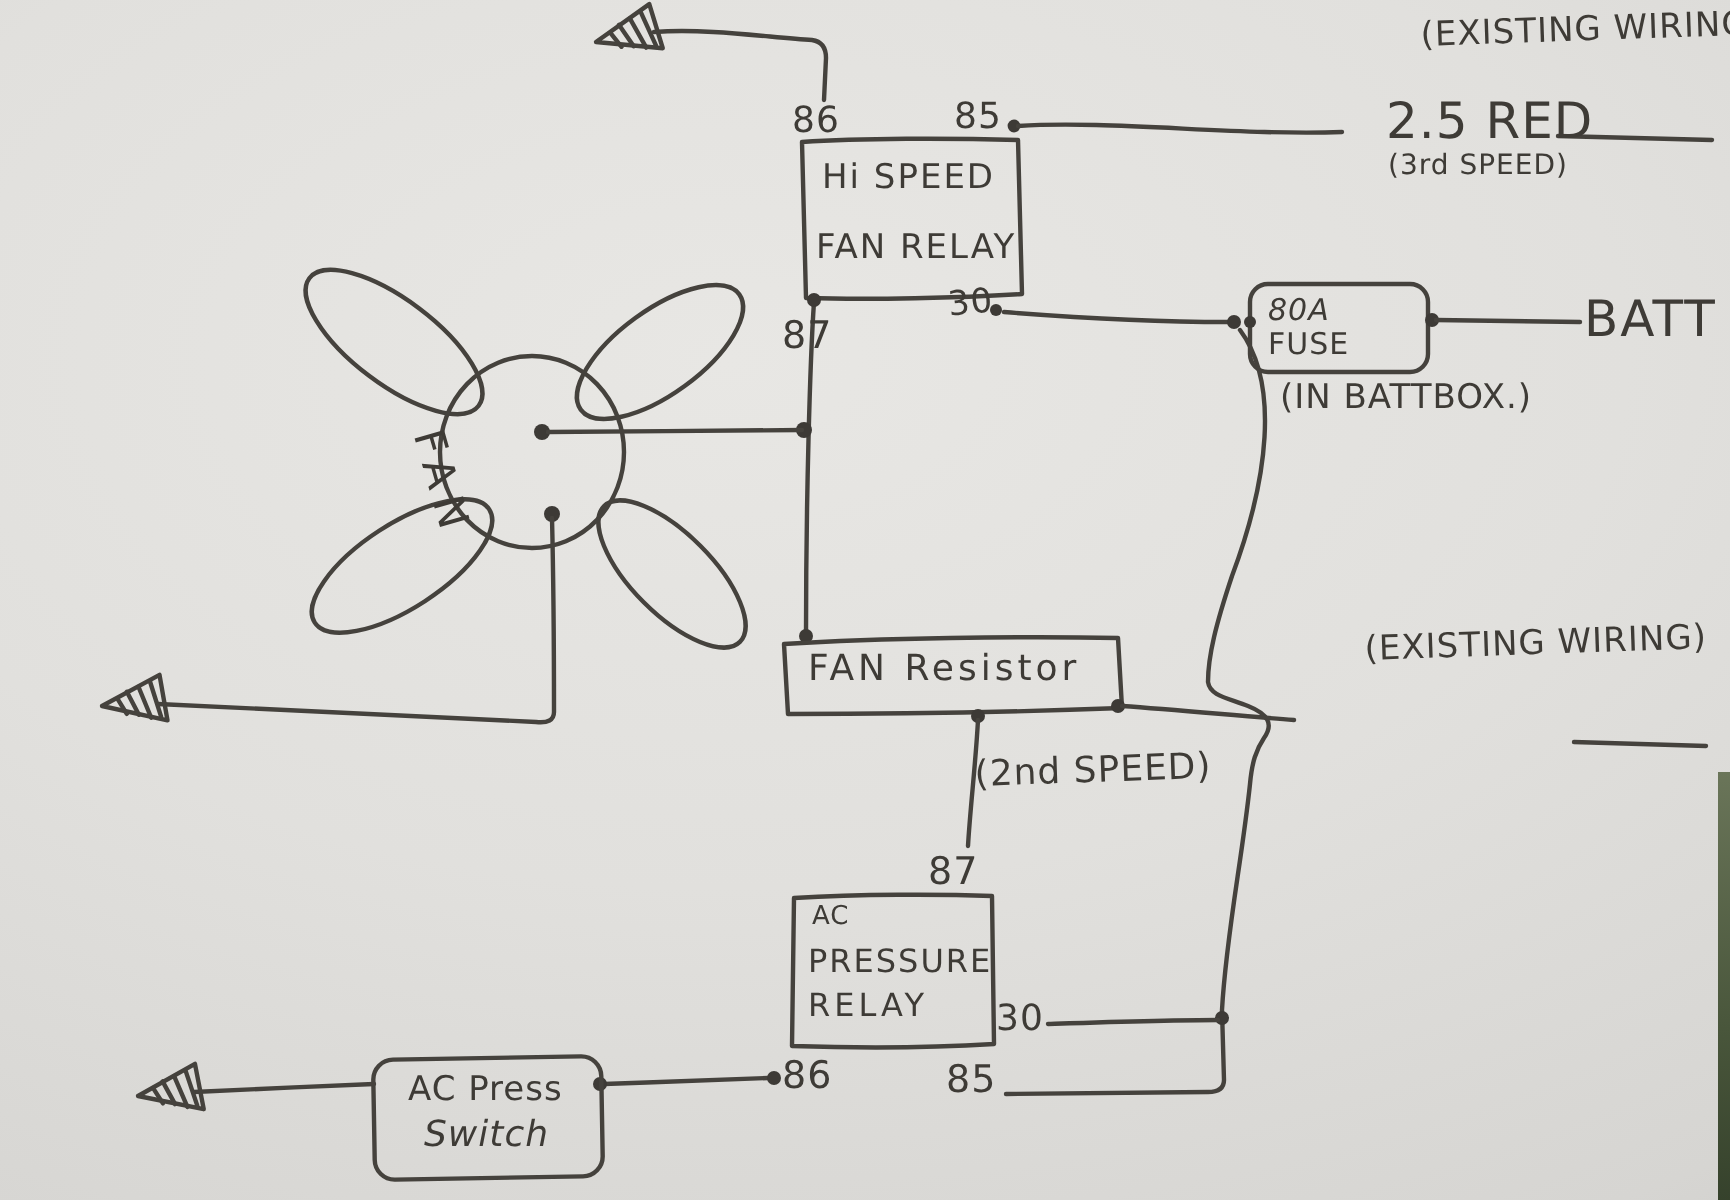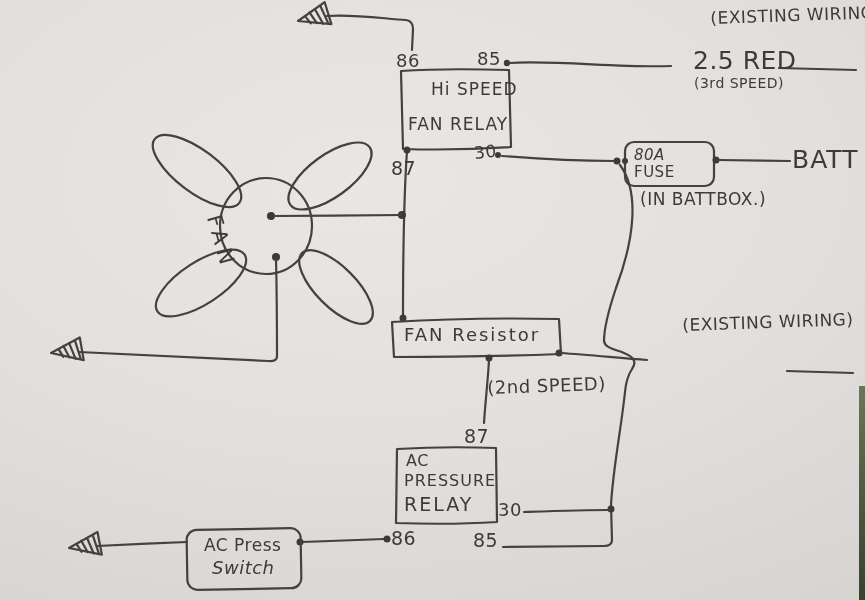--- a/index.html
+++ b/index.html
@@ -91,21 +91,21 @@
       <circle class="dot" cx="387" cy="539" r="3.5"></circle>
 
       <rect x="187" y="529" width="114" height="60" rx="10" transform="rotate(-1 244 559)"></rect>
       <path d="M187,542 C160,543 120,545 97,546"></path>
       <use href="#gnd" transform="translate(69,548) rotate(-6)"></use>
     </g>
   </svg>
 
   <div class="hw" style="left:396px;top:50px;font-size:18px;">86</div>
   <div class="hw" style="left:477px;top:48px;font-size:18px;">85</div>
-  <div class="hw" style="left:431px;top:79px;font-size:17px;letter-spacing:1px;">Hi SPEED</div>
+  <div class="hw" style="left:411px;top:79px;font-size:17px;letter-spacing:1px;">Hi SPEED</div>
   <div class="hw" style="left:408px;top:114px;font-size:17px;letter-spacing:1px;">FAN RELAY</div>
   <div class="hw" style="left:473px;top:143px;font-size:17px;transform:rotate(-6deg);">30</div>
   <div class="hw" style="left:391px;top:157px;font-size:19px;">87</div>
 
   <div class="hw" style="left:710px;top:8px;font-size:17px;transform:rotate(-2deg);">(EXISTING WIRING)</div>
   <div class="hw" style="left:693px;top:46px;font-size:25px;">2.5 RED</div>
   <div class="hw" style="left:694px;top:75px;font-size:14px;">(3rd SPEED)</div>
 
   <div class="hw" style="left:634px;top:146px;font-size:15px;font-style:italic;">80A</div>
   <div class="hw" style="left:634px;top:163px;font-size:15px;">FUSE</div>
@@ -114,23 +114,23 @@
 
   <div class="hw" style="left:225px;top:212px;font-size:21px;letter-spacing:5px;transform:rotate(74deg);">FAN</div>
 
   <div class="hw" style="left:404px;top:324px;font-size:18px;letter-spacing:2px;text-align:right;">FAN Resistor</div>
 
   <div class="hw" style="left:682px;top:315px;font-size:17px;transform:rotate(-2deg);">(EXISTING WIRING)</div>
 
   <div class="hw" style="left:487px;top:377px;font-size:18px;transform:rotate(-2deg);">(2nd SPEED)</div>
 
   <div class="hw" style="left:464px;top:425px;font-size:19px;">87</div>
-  <div class="hw" style="left:406px;top:451px;font-size:16px;">AC</div>
+  <div class="hw" style="left:406px;top:451px;font-size:13px;">AC</div>
   <div class="hw" style="left:404px;top:471px;font-size:16px;letter-spacing:1px;">PRESSURE</div>
-  <div class="hw" style="left:404px;top:493px;font-size:19px;letter-spacing:2px;">RELAY</div>
+  <div class="hw" style="left:404px;top:493px;font-size:16px;letter-spacing:2px;">RELAY</div>
   <div class="hw" style="left:498px;top:499px;font-size:18px;">30</div>
   <div class="hw" style="left:473px;top:529px;font-size:19px;">85</div>
   <div class="hw" style="left:391px;top:527px;font-size:19px;">86</div>
 
   <div class="hw" style="left:204px;top:535px;font-size:17px;">AC Press</div>
   <div class="hw" style="left:212px;top:557px;font-size:18px;font-style:italic;">Switch</div>
 
   <div class="edge-green"></div>
 </div>
 

